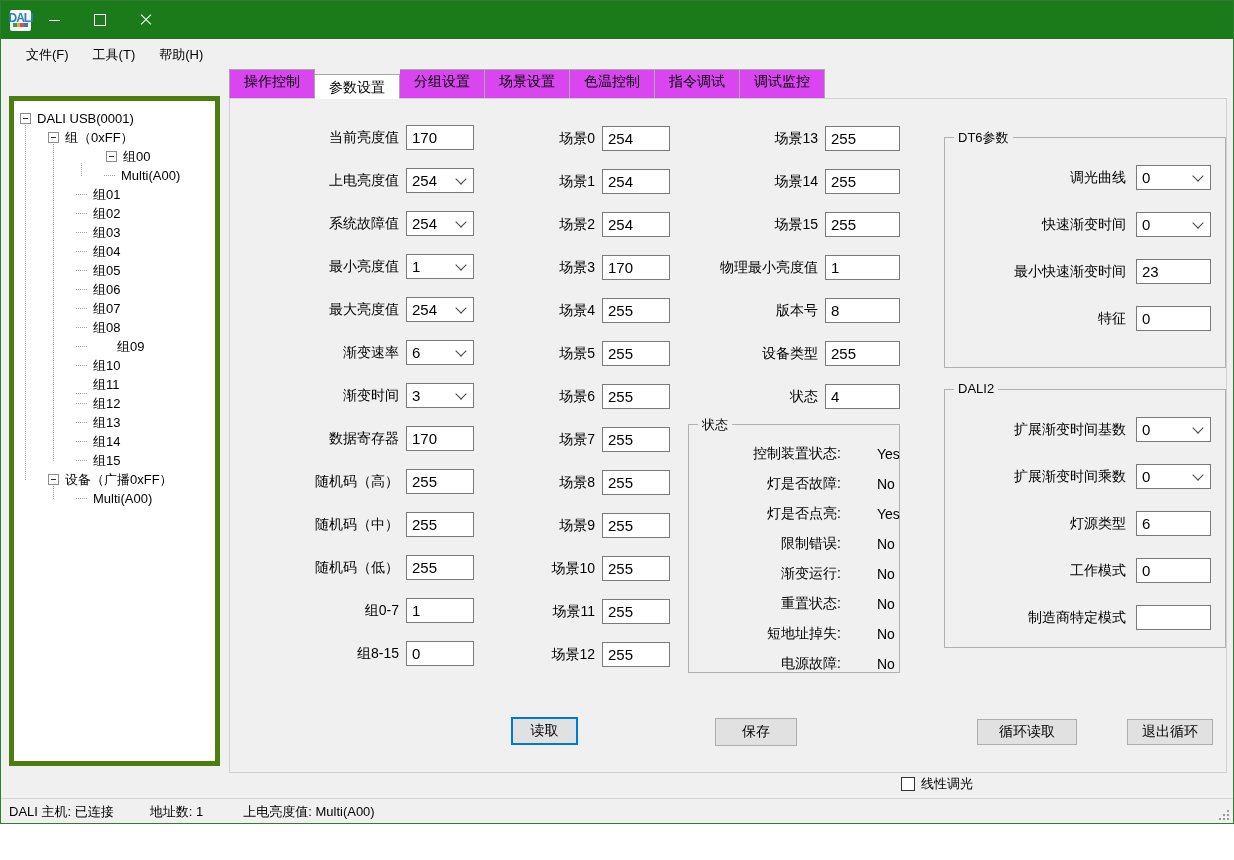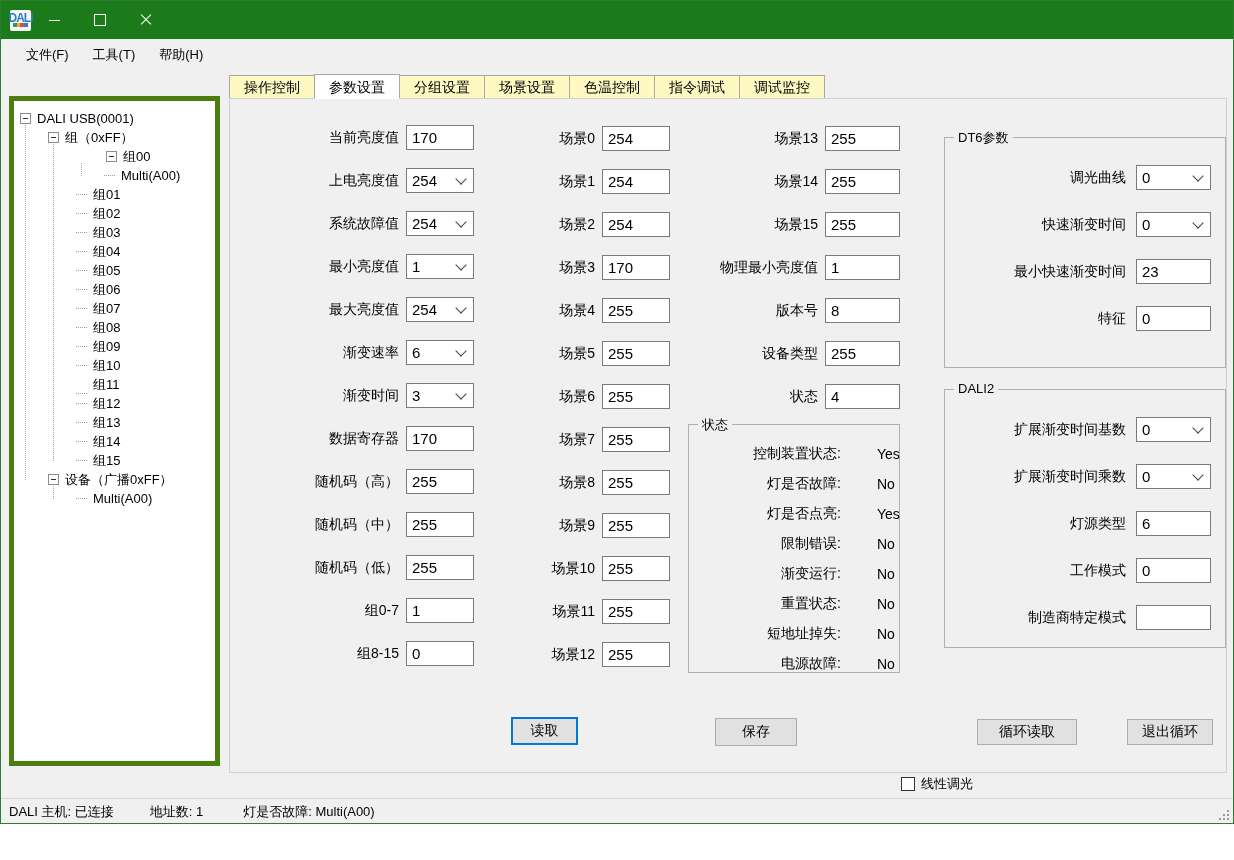--- a/index.html
+++ b/index.html
@@ -30,21 +30,21 @@
   #tree{position:absolute;left:0;top:0;right:0;padding-top:8px;}
   .tree-item{height:19px;display:flex;align-items:center;white-space:nowrap;position:relative;z-index:2;}
   .tree-box{width:11px;height:11px;border:1px solid #8c8c8c;background:#fff;box-sizing:border-box;position:relative;flex:none;}
   .tree-box::before{content:"";position:absolute;left:2px;right:2px;top:4px;height:1px;background:#303030;}
   .tree-stub{width:11px;height:0;border-top:1px dotted #a0a0a0;flex:none;}
   .tree-label{margin-left:6px;}
   .guide{position:absolute;width:0;border-left:1px dotted #a8a8a8;z-index:1;}
 
   
   .tabs{position:absolute;left:228px;top:73px;height:25px;display:flex;align-items:flex-end;font-size:14px;color:#000;}
-  .tab{height:24px;line-height:22px;padding:0 14px;background:#fef9c3;border:1px solid #a8a8a8;border-left:none;box-sizing:border-box;}
+  .tab{height:30px;line-height:22px;padding:0 14px;background:#d946ef;border:1px solid #a8a8a8;border-left:none;box-sizing:border-box;}
   .tab:first-child{border-left:1px solid #a8a8a8;}
   .tab.active{background:#ffffff;height:25px;line-height:24px;border-bottom:1px solid #ffffff;border-left:1px solid #a8a8a8;margin-left:-1px;position:relative;z-index:3;}
 
   
   .page{position:absolute;left:228px;top:97px;width:998px;height:675px;background:#f0f0f0;border:1px solid #cfcfcf;box-sizing:border-box;}
 
   .fcol{position:absolute;}
   .col1{left:19px;top:17px;}
   .col2{left:285px;top:18px;}
   .col3{left:456px;top:18px;}
@@ -168,21 +168,21 @@
           <span class="tree-label">组06</span>
         </div>
         <div class="tree-item" style="padding-left: 62px;">
           <span class="tree-stub"></span>
           <span class="tree-label">组07</span>
         </div>
         <div class="tree-item" style="padding-left: 62px;">
           <span class="tree-stub"></span>
           <span class="tree-label">组08</span>
         </div>
-        <div class="tree-item" style="padding-left: 62px;">
+        <div class="tree-item" style="padding-left: 62px; gap: 24px;">
           <span class="tree-stub"></span>
           <span class="tree-label">组09</span>
         </div>
         <div class="tree-item" style="padding-left: 62px;">
           <span class="tree-stub"></span>
           <span class="tree-label">组10</span>
         </div>
         <div class="tree-item" style="padding-left: 62px; align-items: flex-end;">
           <span class="tree-stub"></span>
           <span class="tree-label">组11</span>
@@ -487,17 +487,17 @@
   </div>
 
   <div class="checkbox-row">
     <span class="cb"></span>
     <span class="cb-label">线性调光</span>
   </div>
 
   <div class="statusbar">
     <span class="sb sb1">DALI 主机: 已连接</span>
     <span class="sb sb2">地址数: 1</span>
-    <span class="sb sb3">灯是否故障: Multi(A00)</span>
+    <span class="sb sb3">上电亮度值: Multi(A00)</span>
     <div class="grip"></div>
   </div>
 
 </div>
 
 </body></html>

